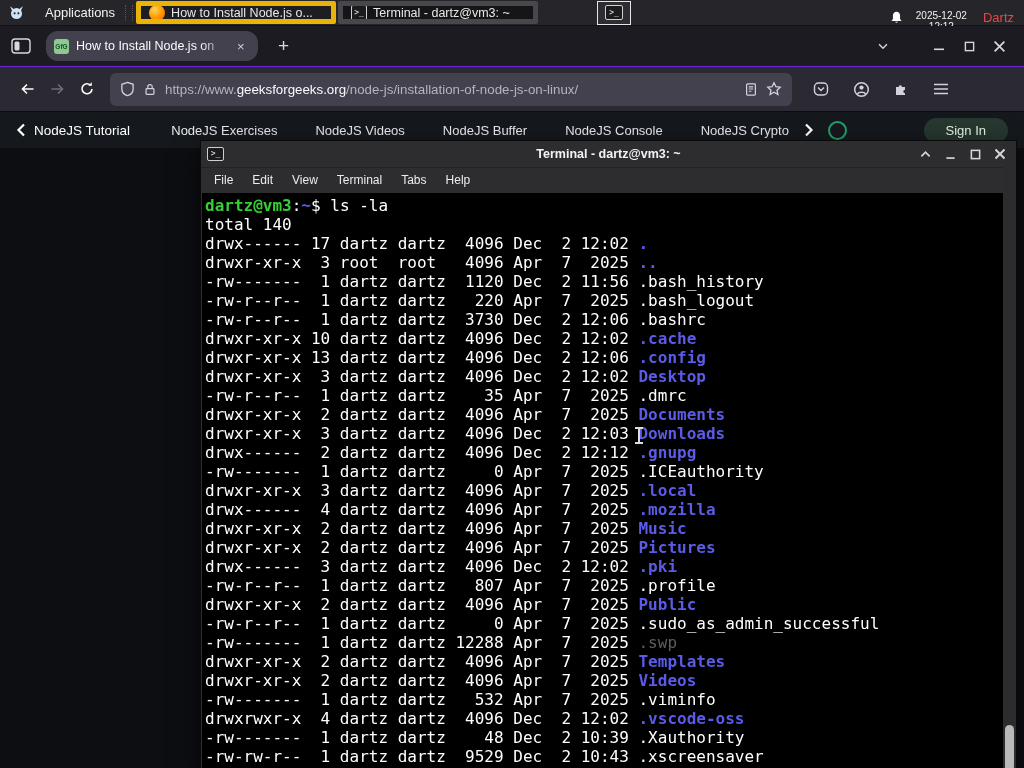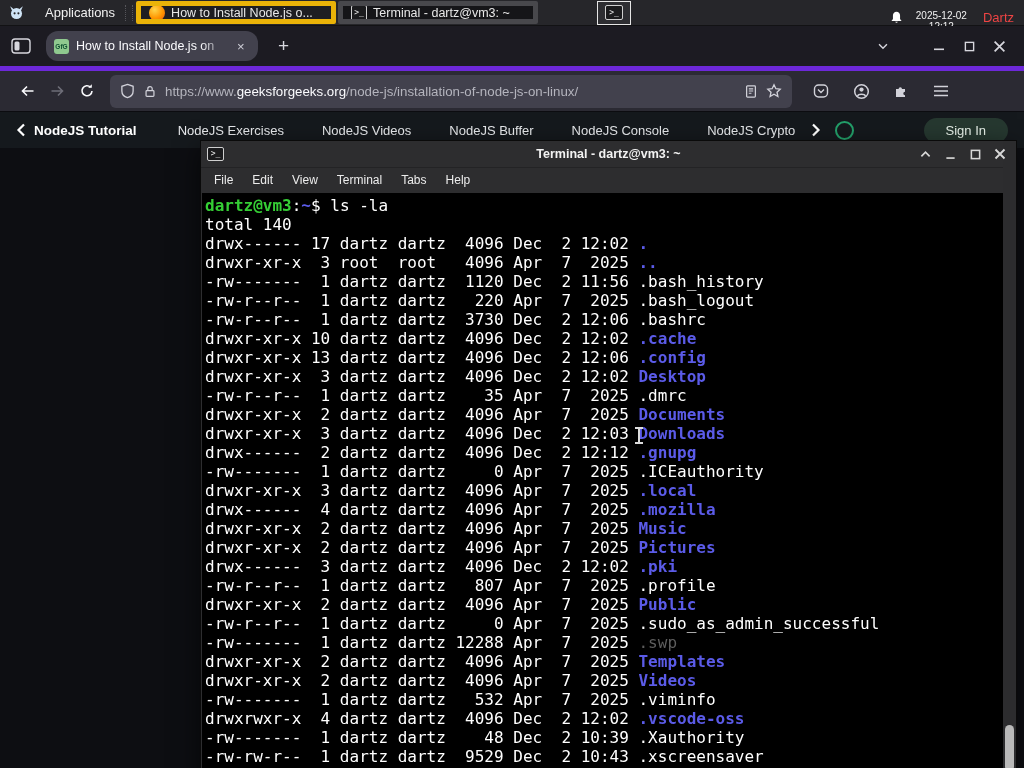--- a/index.html
+++ b/index.html
@@ -40,31 +40,31 @@
        font-size:6.5px;display:flex;align-items:center;justify-content:center;flex:0 0 15px;}
   .tab .tlabel{font-size:12.5px;color:#fbfbfe;white-space:nowrap;overflow:hidden;width:152px;
        -webkit-mask-image:linear-gradient(to right,#000 82%,transparent);
        mask-image:linear-gradient(to right,#000 82%,transparent);}
   .tab-close{color:#cfcfd8;font-size:13px;line-height:1;padding:2px;}
   .newtab{color:#d7d7de;font-size:19px;margin-left:14px;padding:0 6px;}
   .tab-spacer{flex:1;}
   .tb-ctl{color:#d7d7de;display:flex;align-items:center;justify-content:center;width:30px;height:26px;}
   .tb-ctl.minmax{margin-left:26px;}
   #navbar{height:46px;background:#2b2a33;display:flex;align-items:center;padding:0 12px;
-          border-top:5px solid #6d28d9;border-bottom:1px solid #0c0c10;}
+          border-top:1px solid #6d28d9;border-bottom:1px solid #0c0c10;}
   .nav-icon{width:30px;height:30px;display:flex;align-items:center;justify-content:center;border-radius:4px;}
   #urlbar{height:33px;flex:0 0 682px;margin-left:8px;background:#42414d;border-radius:6px;
           display:flex;align-items:center;padding:0 10px;gap:8px;}
   #url-text{font-size:13.3px;white-space:nowrap;overflow:hidden;flex:1;}
   #url-text .dim{color:#b4b4bd;} #url-text .host{color:#fbfbfe;}
   #nav-right{display:flex;align-items:center;margin-left:14px;gap:10px;}
 
   
   #sitenav{height:36px;background:#15191d;display:flex;align-items:center;padding:0 16px;color:#e8eaed;}
-  #sitenav .backgrp{display:flex;align-items:center;gap:8px;font-size:13.5px;font-weight:700;color:#fff;margin-right:26px;}
+  #sitenav .backgrp{display:flex;align-items:center;gap:8px;font-size:13.5px;font-weight:400;color:#fff;margin-right:26px;}
   #site-items{display:flex;gap:38px;font-size:13px;white-space:nowrap;overflow:hidden;width:648px;justify-content:center;}
   #site-items span{flex:0 0 auto;}
   .search-ring{width:19px;height:19px;border:2.5px solid #23a06a;border-radius:50%;margin:0 20px 0 14px;}
   .signin{margin-left:auto;background:#263830;color:#e8f2ea;font-size:13px;border-radius:14px;
           padding:5px 22px;}
 
   
   #terminal{position:absolute;left:200px;top:140px;width:817px;height:640px;background:#2d2d2f;
             border:1px solid #0a0a0a;box-shadow:0 8px 24px rgba(0,0,0,.6);}
   #term-title{height:27px;display:flex;align-items:center;position:relative;background:#2d2d2f;

